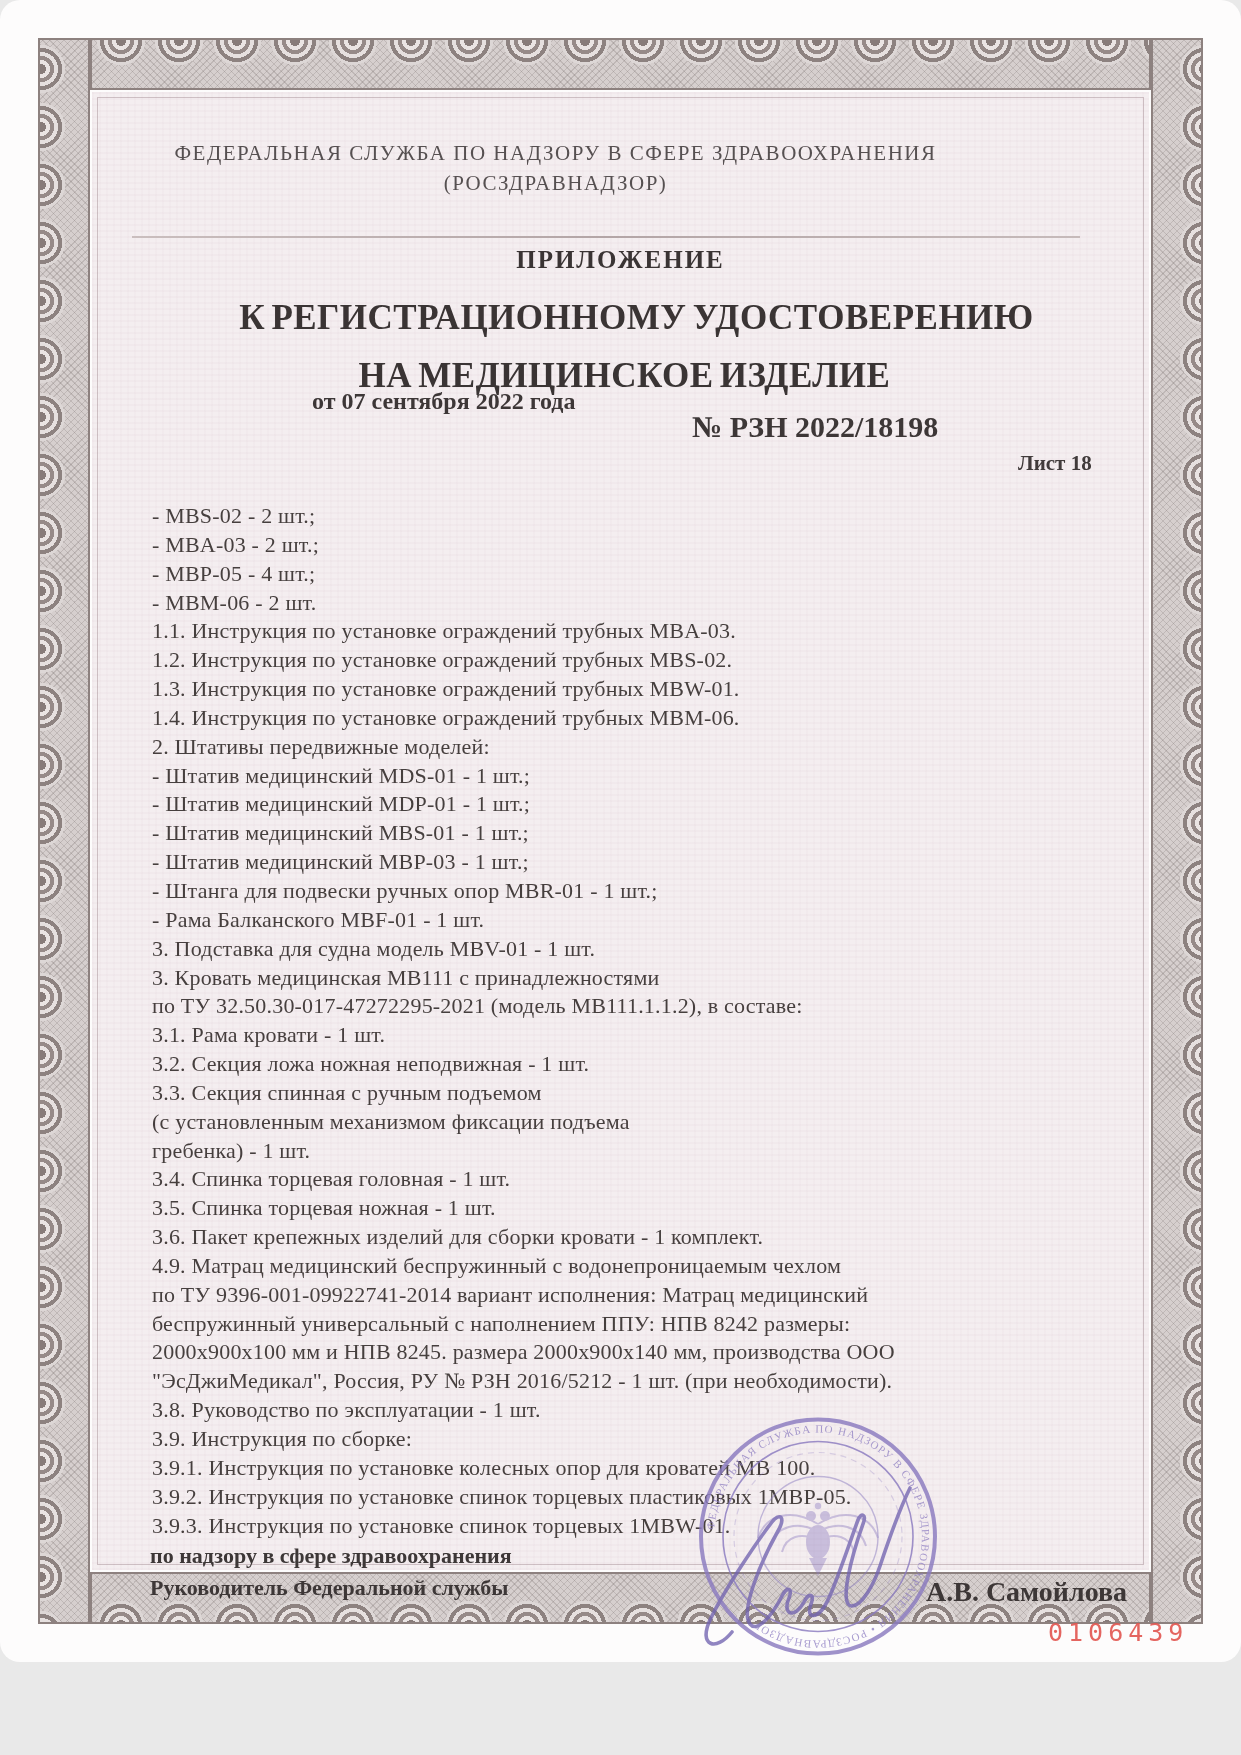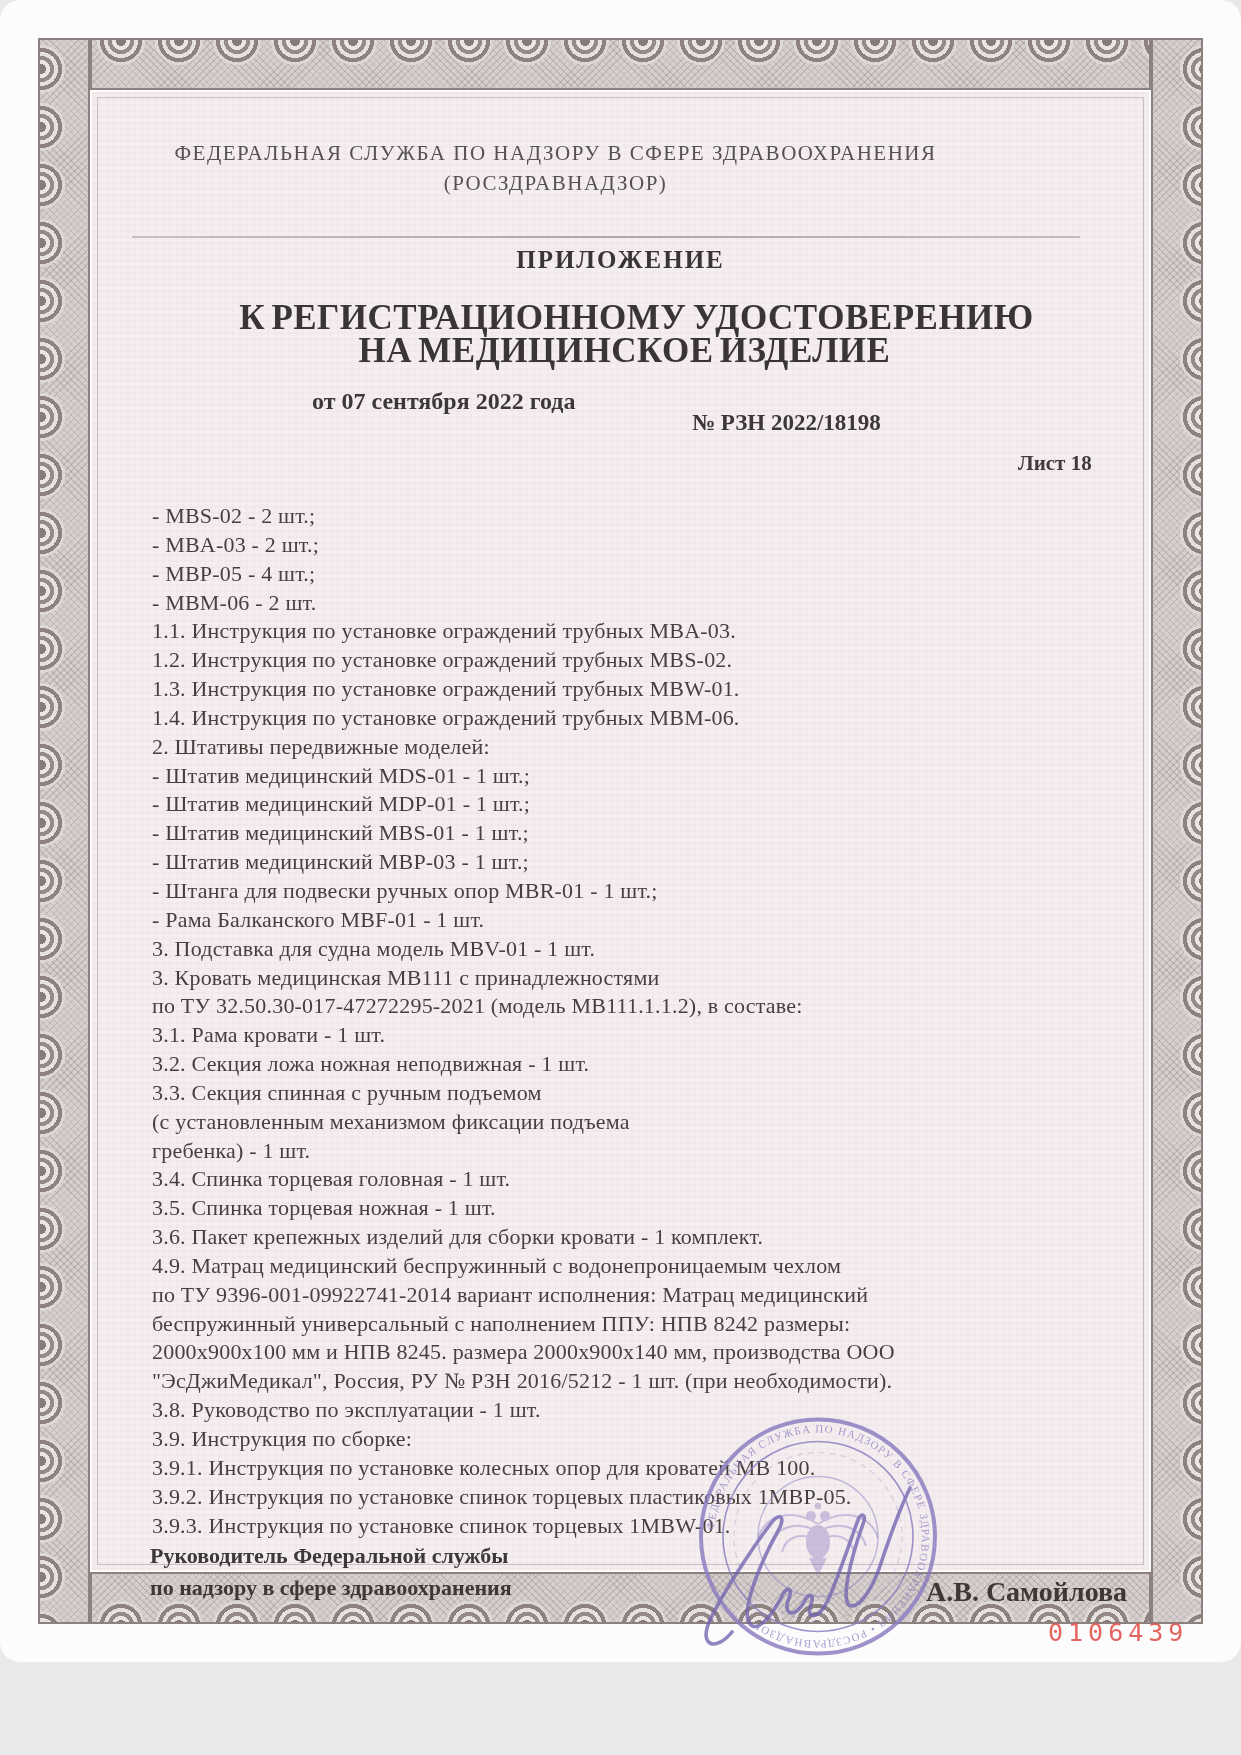--- a/index.html
+++ b/index.html
@@ -50,23 +50,23 @@
   .inner-hairline{position:absolute;inset:97px;border:1px solid rgba(158,133,140,.45);}
   
   .agency{position:absolute;top:138px;left:0;right:130px;text-align:center;
     font-size:21px;letter-spacing:1.5px;color:#565051;line-height:30px;}
   .rule{position:absolute;top:236px;left:132px;width:948px;height:2px;
     background:linear-gradient(90deg,#cabebe,#b3a5a6,#c6baba);}
   .title-line{position:absolute;left:0;right:0;text-align:center;
     font-weight:bold;color:#3a3434;}
   .title-1{top:246px;font-size:25px;letter-spacing:2px;}
   .title-2{top:298px;font-size:35px;letter-spacing:.5px;word-spacing:-3px;margin-left:32px;}
-  .title-3{top:331px;font-size:35px;letter-spacing:.5px;word-spacing:-3px;padding-left:8px;}
+  .title-3{top:356px;font-size:35px;letter-spacing:.5px;word-spacing:-3px;padding-left:8px;}
   .date-line{position:absolute;top:388px;left:312px;font-size:24px;font-weight:bold;color:#3d3737;}
-  .reg-number{position:absolute;top:410px;left:692px;font-size:23px;font-weight:bold;color:#3d3737;}
+  .reg-number{position:absolute;top:410px;left:692px;font-size:30px;font-weight:bold;color:#3d3737;}
   .sheet-label{position:absolute;top:451px;left:1018px;font-size:21px;font-weight:bold;color:#413b3b;}
   
   .body-lines{position:absolute;top:502px;left:152px;right:105px;
     font-size:22px;line-height:28.85px;color:#463f3e;letter-spacing:.2px;}
   
   .role-block{position:absolute;top:1540px;left:150px;font-size:22px;font-weight:bold;
     color:#3d3737;line-height:32px;}
   .signer-name{position:absolute;top:1576px;left:926px;font-size:28px;font-weight:bold;color:#3d3737;}
   .serial-number{position:absolute;top:1618px;left:1048px;
     font-family:"DejaVu Sans Mono",monospace;font-size:25px;letter-spacing:5px;
@@ -133,22 +133,22 @@
     <div class="line">2000х900х100 мм и НПВ 8245. размера 2000х900х140 мм, производства ООО</div>
     <div class="line">"ЭсДжиМедикал", Россия, РУ № РЗН 2016/5212 - 1 шт. (при необходимости).</div>
     <div class="line">3.8. Руководство по эксплуатации - 1 шт.</div>
     <div class="line">3.9. Инструкция по сборке:</div>
     <div class="line">3.9.1. Инструкция по установке колесных опор для кроватей МВ 100.</div>
     <div class="line">3.9.2. Инструкция по установке спинок торцевых пластиковых 1MBP-05.</div>
     <div class="line">3.9.3. Инструкция по установке спинок торцевых 1MBW-01.</div>
   </div>
 
   <div class="role-block">
+    <div>по надзору в сфере здравоохранения</div>
     <div>Руководитель Федеральной службы</div>
-    <div>по надзору в сфере здравоохранения</div>
   </div>
   <div class="signer-name">А.В. Самойлова</div>
   <div class="serial-number">0106439</div>
 
   <svg class="stamp-svg" viewBox="0 0 290 270" xmlns="http://www.w3.org/2000/svg">
     <g stroke="#8b7bc0" fill="none">
       <circle cx="148" cy="136.5" r="117" stroke-width="4"></circle>
       <circle cx="148" cy="136.5" r="95" stroke-width="1.6"></circle>
       <circle cx="148" cy="136.5" r="84" stroke-width="1.2" stroke-dasharray="6 5" opacity=".35"></circle>
       <circle cx="148" cy="136.5" r="60" stroke-width="1.4" opacity=".6"></circle>

